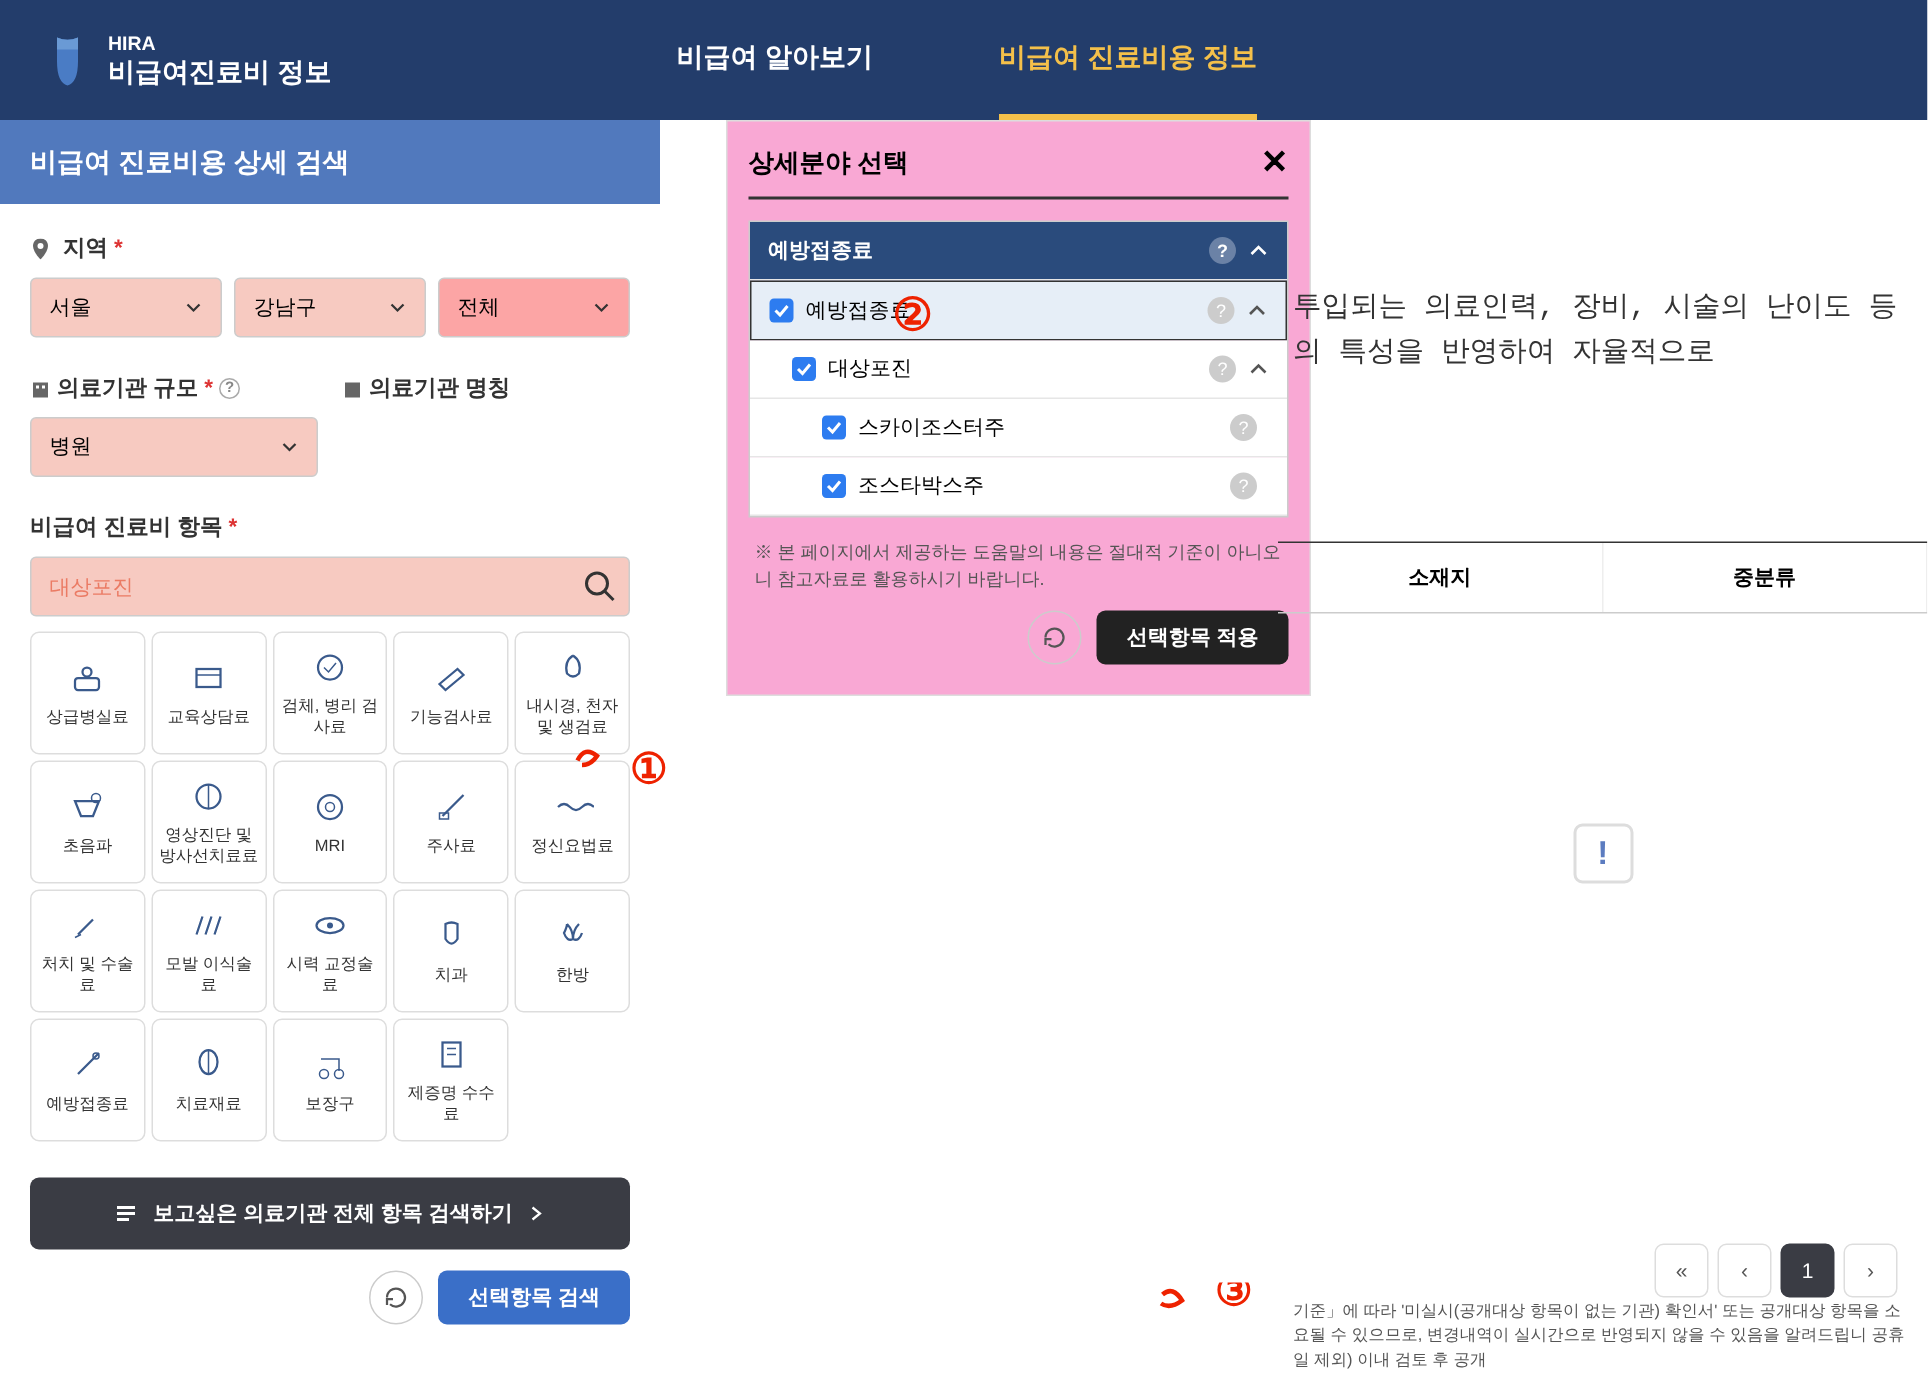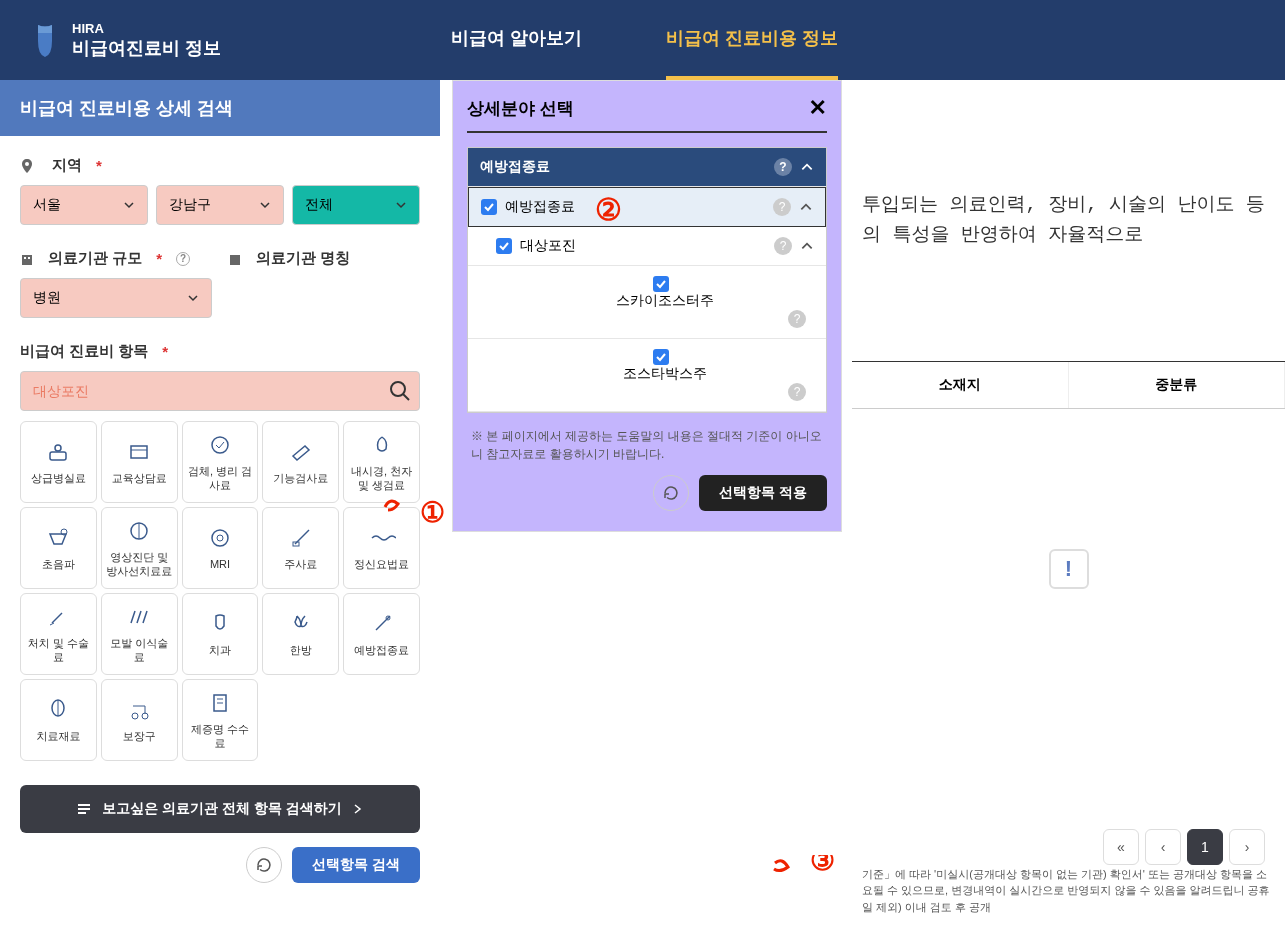--- a/index.html
+++ b/index.html
@@ -13,26 +13,26 @@
     .logo-text-big { font-size: 18px; font-weight: 700; }
     .tabs { margin-left: 230px; display: flex; gap: 84px; height: 100%; align-items: center; }
     .tab { color: #fff; font-size: 18px; font-weight: 700; height: 100%; display: flex; align-items: center; border-bottom: 4px solid transparent; cursor: pointer; }
     .tab.active { color: #f4c04a; border-bottom-color: #f4c04a; }
     
     
     .left-panel { position: absolute; left: 0; top: 80px; width: 440px; bottom: 0; overflow-y: auto; }
     .panel-title { background: #5179bd; color: #fff; font-size: 18px; font-weight: 700; padding: 16px 20px; }
     .panel-body { padding: 20px; }
     .field-group { margin-bottom: 24px; }
-    .field-label { font-size: 15px; font-weight: 700; color: #333; margin-bottom: 10px; display: flex; align-items: center; gap: 14px; }
+    .field-label { font-size: 15px; font-weight: 700; color: #333; margin-bottom: 10px; display: flex; align-items: center; gap: 4px; }
     .required { color: #d33; }
     .pin-icon { width: 14px; height: 14px; margin-right: 4px; }
     .building-icon { width: 14px; height: 14px; }
     .select-row { display: flex; gap: 8px; }
-    .select-box { flex: 1; position: relative; border: 1px solid #ccc; border-radius: 4px; height: 40px; display: flex; align-items: center; padding: 0 12px; background: #14b8a6; cursor: pointer; font-size: 14px; }
+    .select-box { flex: 1; position: relative; border: 1px solid #ccc; border-radius: 4px; height: 40px; display: flex; align-items: center; padding: 0 12px; background: #fca5a5; cursor: pointer; font-size: 14px; }
     .select-box.hl { background: rgba(231, 103, 76, 0.35); }
     .chevron { margin-left: auto; }
     .field-row-2col { display: flex; gap: 16px; }
     .field-row-2col > div { flex: 1; }
     .text-input { width: 100%; height: 40px; border: 1px solid #ccc; border-radius: 4px; padding: 0 12px; font-size: 14px; }
     .text-input.hl { background: rgba(231, 103, 76, 0.35); }
     .text-input::placeholder { color: rgba(231, 103, 76, 0.8); }
     .search-input-wrap { position: relative; }
     .search-icon-btn { position: absolute; right: 8px; top: 8px; width: 24px; height: 24px; cursor: pointer; }
     
@@ -41,29 +41,29 @@
     .cat-tile svg { height: 28px; margin-bottom: 6px; }
     .cat-label { font-size: 11px; text-align: center; line-height: 1.25; color: #333; }
     
     .big-btn { background: #3a3c44; color: #fff; border-radius: 6px; height: 48px; display: flex; align-items: center; justify-content: center; gap: 10px; font-size: 14px; font-weight: 600; cursor: pointer; margin-top: 10px; }
     .bottom-actions { display: flex; align-items: center; justify-content: flex-end; gap: 10px; margin-top: 14px; }
     .refresh-btn { width: 36px; height: 36px; border: 1px solid #ccc; border-radius: 18px; display: flex; align-items: center; justify-content: center; cursor: pointer; }
     .primary-btn { background: #3a6fc8; color: #fff; border-radius: 6px; height: 36px; padding: 0 20px; display: flex; align-items: center; font-weight: 600; font-size: 14px; cursor: pointer; }
     .dark-btn { background: #222; color: #fff; border-radius: 6px; height: 36px; padding: 0 20px; display: flex; align-items: center; font-weight: 600; font-size: 14px; cursor: pointer; }
     
     
-    .popup { position: absolute; left: 452px; top: 80px; width: 390px; background: #c4b5fd; border: 1px solid #ddd; padding: 14px 14px 20px; }
+    .popup { position: absolute; left: 484px; top: 80px; width: 390px; background: #f9a8d4; border: 1px solid #ddd; padding: 14px 14px 20px; }
     .popup-header { display: flex; justify-content: space-between; align-items: center; border-bottom: 2px solid #333; padding-bottom: 10px; font-size: 17px; font-weight: 700; }
     .close-x { font-size: 22px; cursor: pointer; }
     .tree { margin-top: 14px; border: 1px solid #ccc; }
     .tree-row { display: flex; align-items: center; padding: 10px 12px; border-bottom: 1px solid #e6e6e6; font-size: 14px; }
     .tree-row.header { background: #2a4b7c; color: #fff; font-weight: 700; }
     .tree-row.sub1 { background: #e6eef7; border: 1.5px solid #333; }
     .tree-row.sub2 { background: #fff; padding-left: 28px; }
-    .tree-row.sub3 { background: #fff; padding-left: 48px; flex-direction: column; }
+    .tree-row.sub3 { background: #fff; padding-left: 48px; }
     .cbox { width: 16px; height: 16px; background: #2d7cf0; border-radius: 3px; margin-right: 8px; display: flex; align-items: center; justify-content: center; }
     .cbox svg { width: 12px; height: 12px; }
     .tree-label { flex: 1; }
     .help-q { width: 18px; height: 18px; border-radius: 9px; background: #ccc; color: #fff; font-size: 12px; display: flex; align-items: center; justify-content: center; margin-left: auto; margin-right: 8px; }
     .help-q.dark { background: #6b82a6; }
     .chev-updown { width: 14px; }
     
     .popup-footer-text { font-size: 12px; color: #555; margin: 14px 4px 0; line-height: 1.5; }
     .popup-actions { display: flex; justify-content: flex-end; gap: 10px; margin-top: 12px; align-items: center; }
     
@@ -259,20 +259,27 @@
             <div class="cat-label">처치 및 수술료</div>
           </div>
           <div class="cat-tile">
             <svg viewBox="0 0 28 28">
               <path d="M6 20 L10 8 M12 20 L16 8 M18 20 L22 8" stroke="#3a5a8c" fill="none" stroke-width="1.5"></path>
             </svg>
             <div class="cat-label">모발 이식술료</div>
           </div>
           <div class="cat-tile">
             <svg viewBox="0 0 28 28">
+              <ellipse cx="14" cy="14" rx="9" ry="5" fill="none" stroke="#3a5a8c" stroke-width="1.5"></ellipse>
+              <circle cx="14" cy="14" r="2" fill="#3a5a8c"></circle>
+            </svg>
+            <div class="cat-label">시력 교정술료</div>
+          </div>
+          <div class="cat-tile">
+            <svg viewBox="0 0 28 28">
               <path d="M10 6 Q14 4 18 6 L18 16 Q14 22 10 16 Z" fill="none" stroke="#3a5a8c" stroke-width="1.5"></path>
             </svg>
             <div class="cat-label">치과</div>
           </div>
           <div class="cat-tile">
             <svg viewBox="0 0 28 28">
               <path d="M10 6 Q14 10 14 16 Q10 18 8 12 Q10 8 10 6 M18 6 Q14 10 14 16 Q18 18 20 12" fill="none" stroke="#3a5a8c" stroke-width="1.5"></path>
             </svg>
             <div class="cat-label">한방</div>
           </div>

